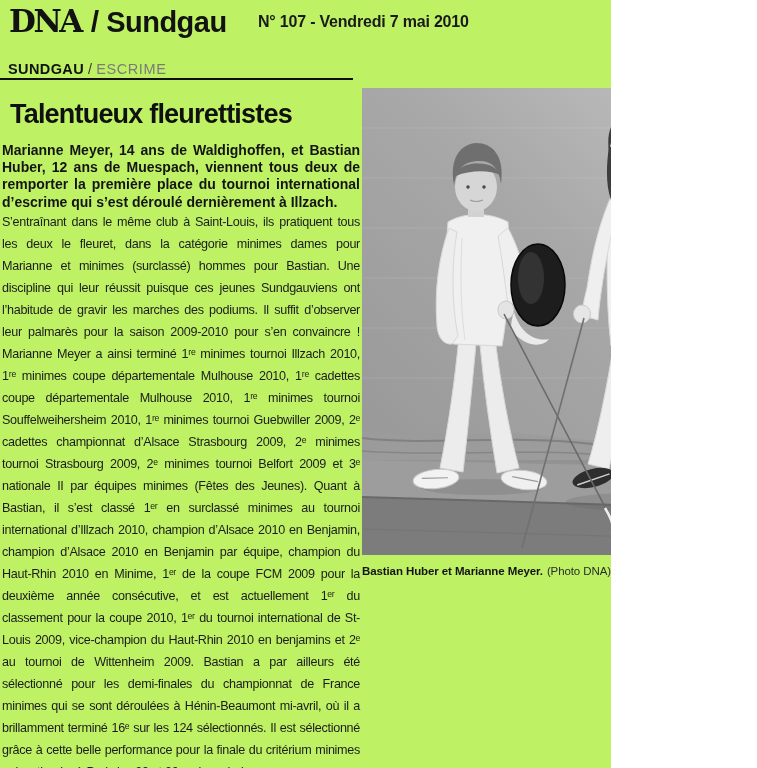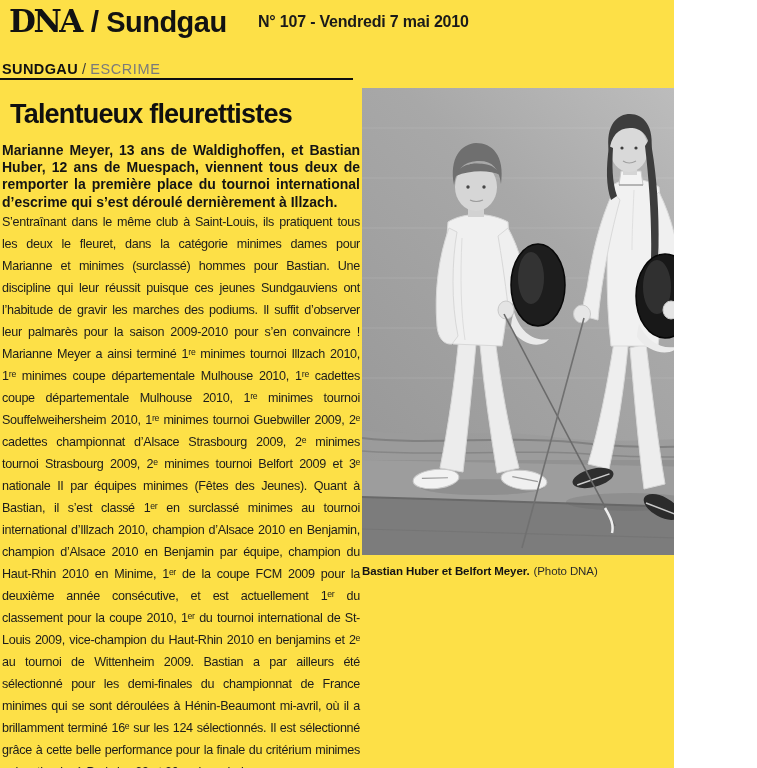--- a/index.html
+++ b/index.html
@@ -1,27 +1,27 @@
 <!DOCTYPE html>
 <html lang="fr"><head>
 <meta charset="utf-8">
 <style>
   html,body{margin:0;padding:0;background:#ffffff;}
   .page{
-    position:relative;width:674px;height:768px;background:#fde047;overflow:hidden;
+    position:relative;width:611px;height:768px;background:#bef264;overflow:hidden;
     font-family:"Liberation Sans","DejaVu Sans",sans-serif;color:#1b1b1b;
   }
   
   .masthead{position:absolute;left:9px;top:3px;display:flex;align-items:baseline;white-space:nowrap;}
   .logo-dna{font-family:"DejaVu Serif","Liberation Serif",serif;font-weight:bold;font-size:31px;letter-spacing:-2.5px;color:#121212;}
   .logo-sep{font-weight:bold;font-size:30px;margin:0 7px 0 10px;color:#121212;}
   .logo-edition{font-weight:bold;font-size:29px;letter-spacing:-0.5px;color:#121212;}
   .issue{position:absolute;left:258px;top:13px;font-size:16px;font-weight:bold;letter-spacing:-0.2px;color:#1a1a1a;}
   
-  .kicker{position:absolute;left:2px;top:61px;font-size:14.5px;white-space:nowrap;}
+  .kicker{position:absolute;left:8px;top:61px;font-size:14.5px;white-space:nowrap;}
   .kicker-section{font-weight:bold;letter-spacing:0.4px;color:#111;}
   .kicker-slash{margin:0 4px;color:#3a3a3a;}
   .kicker-topic{color:#7b7b7b;letter-spacing:0.6px;}
   .kicker-rule{position:absolute;left:0;top:78px;width:353px;height:2px;background:#0f0f0f;}
   
   .text-col{position:absolute;left:2px;top:91px;width:358px;}
   .headline{margin:8px;font-size:27px;font-weight:bold;letter-spacing:-0.8px;white-space:nowrap;color:#101010;}
   .lede{margin:12px 0 0 0;font-weight:bold;font-size:14px;line-height:17.2px;text-align:justify;
         -webkit-hyphens:auto;hyphens:auto;color:#141414;}
   .bodyp{margin:0;font-size:12.6px;line-height:22px;text-align:justify;letter-spacing:-0.3px;
@@ -45,21 +45,21 @@
   </header>
   <div class="issue">N° 107 - Vendredi 7 mai 2010</div>
 
   <div class="kicker">
     <span class="kicker-section">SUNDGAU</span><span class="kicker-slash">/</span><span class="kicker-topic">ESCRIME</span>
   </div>
   <div class="kicker-rule"></div>
 
   <main class="text-col" lang="fr">
     <h1 class="headline">Talentueux fleurettistes</h1>
-    <p class="lede">Marianne Meyer, 13 ans de Waldighoffen, et Bastian Huber, 12 ans de Muespach, viennent tous deux de remporter la première place du tournoi international d’escrime qui s’est déroulé dernièrement à Illzach.</p>
+    <p class="lede">Marianne Meyer, 14 ans de Waldighoffen, et Bastian Huber, 12 ans de Muespach, viennent tous deux de remporter la première place du tournoi international d’escrime qui s’est déroulé dernièrement à Illzach.</p>
     <p class="bodyp">S’entraînant dans le même club à Saint-Louis, ils pratiquent tous les deux le fleuret, dans la catégorie minimes dames pour Marianne et minimes (surclassé) hommes pour Bastian. Une discipline qui leur réussit puisque ces jeunes Sundgauviens ont l’habitude de gravir les marches des podiums. Il suffit d’observer leur palmarès pour la saison 2009-2010 pour s’en convaincre ! Marianne Meyer a ainsi terminé 1ʳᵉ minimes tournoi Illzach 2010, 1ʳᵉ minimes coupe départementale Mulhouse 2010, 1ʳᵉ cadettes coupe départementale Mulhouse 2010, 1ʳᵉ minimes tournoi Souffelweihersheim 2010, 1ʳᵉ minimes tournoi Guebwiller 2009, 2ᵉ cadettes championnat d’Alsace Strasbourg 2009, 2ᵉ minimes tournoi Strasbourg 2009, 2ᵉ minimes tournoi Belfort 2009 et 3ᵉ nationale II par équipes minimes (Fêtes des Jeunes). Quant à Bastian, il s’est classé 1ᵉʳ en surclassé minimes au tournoi international d’Illzach 2010, champion d’Alsace 2010 en Benjamin, champion d’Alsace 2010 en Benjamin par équipe, champion du Haut-Rhin 2010 en Minime, 1ᵉʳ de la coupe FCM 2009 pour la deuxième année consécutive, et est actuellement 1ᵉʳ du classement pour la coupe 2010, 1ᵉʳ du tournoi international de St-Louis 2009, vice-champion du Haut-Rhin 2010 en benjamins et 2ᵉ au tournoi de Wittenheim 2009. Bastian a par ailleurs été sélectionné pour les demi-finales du championnat de France minimes qui se sont déroulées à Hénin-Beaumont mi-avril, où il a brillamment terminé 16ᵉ sur les 124 sélectionnés. Il est sélectionné grâce à cette belle performance pour la finale du critérium minimes qui se tiendra à Paris les 29 et 30 mai prochains.</p>
   </main>
 
   <figure class="photo-col">
     <svg class="photo-frame" width="388" height="467" viewBox="0 0 388 467" role="img" aria-label="Deux jeunes fleurettistes en tenue blanche, masques noirs sous le bras, fleurets croisés vers le sol">
       <defs>
         <linearGradient id="bg" x1="0" y1="1" x2="1" y2="0">
           <stop offset="0" stop-color="#989898"></stop>
           <stop offset="0.55" stop-color="#a8a8a8"></stop>
           <stop offset="1" stop-color="#c2c2c2"></stop>
@@ -159,17 +159,17 @@
       </g>
 
       <g>
         <line x1="142" y1="226" x2="253" y2="438" stroke="#6a6a6a" stroke-width="1.6"></line>
         <path d="M243,420 C249,430 252,437 250,445" stroke="#efefef" stroke-width="2.5" fill="none"></path>
         <line x1="222" y1="230" x2="160" y2="460" stroke="#707070" stroke-width="1.6"></line>
       </g>
     </svg>
 
     <figcaption>
-      <span class="cap-bold">Bastian Huber et Belfort Meyer.</span><span class="cap-credit">(Photo DNA)</span>
+      <span class="cap-bold">Bastian Huber et Marianne Meyer.</span><span class="cap-credit">(Photo DNA)</span>
     </figcaption>
   </figure>
 
 </div>
 
 </body></html>

